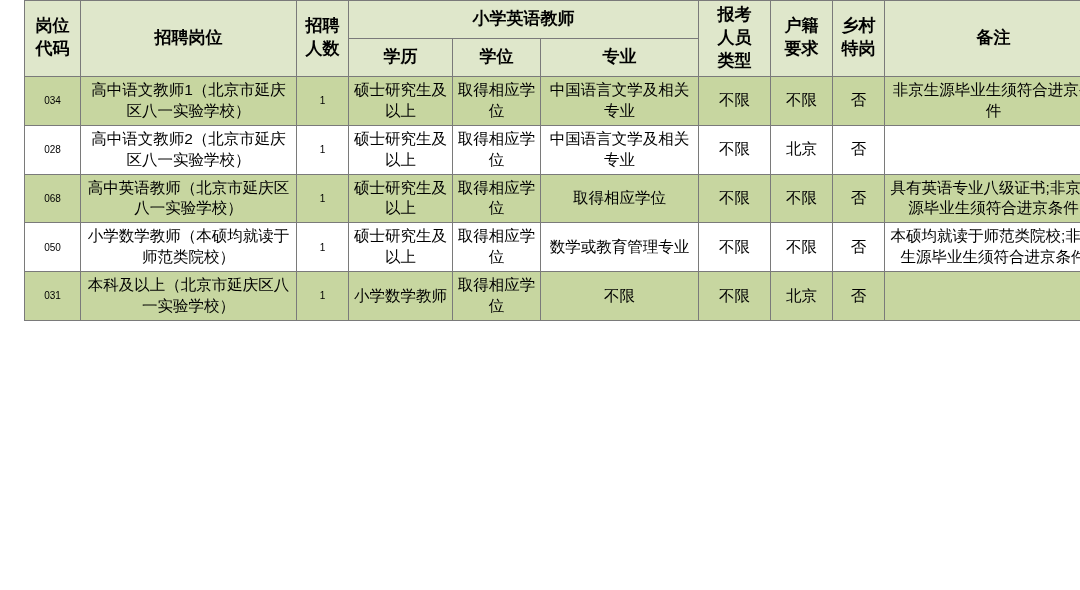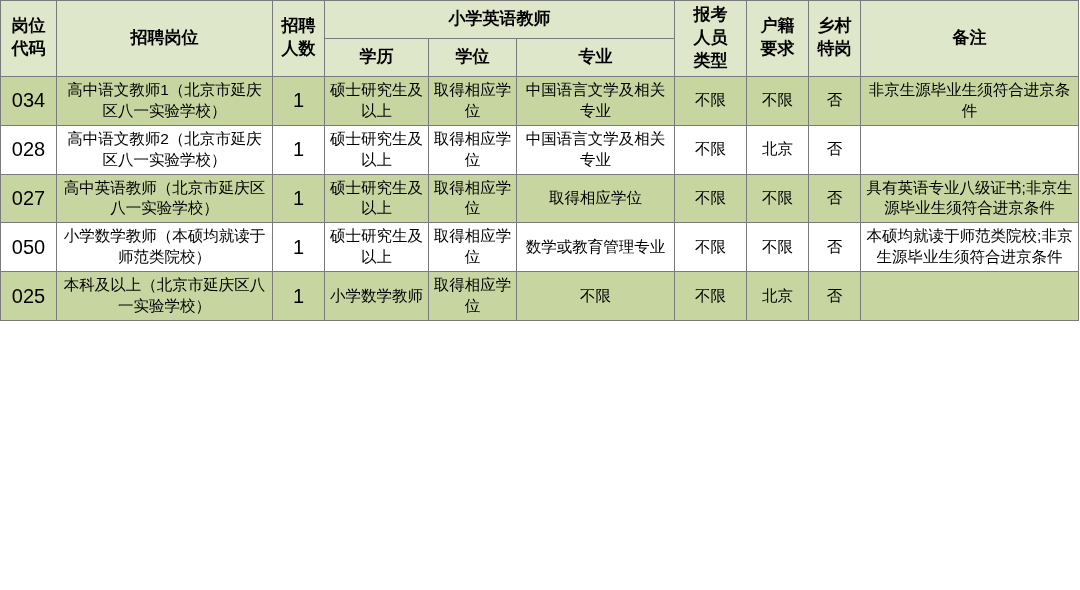--- a/index.html
+++ b/index.html
@@ -12,20 +12,21 @@
     height: 590px;
     font-family: "Liberation Sans", sans-serif;
     color: #000000;
     overflow: hidden;
   }
   .sheet {
     width: 1080px;
     height: 553px;
     box-sizing: border-box;
     position: relative;
+    padding-left: 24px;
   }
   table.job-table {
     border-collapse: collapse;
     table-layout: fixed;
     width: 1078px;
     margin: 0;
     border: 1px solid #6f6f6f;
   }
   table.job-table th,
   table.job-table td {
@@ -48,21 +49,21 @@
     font-size: 15.5px;
     font-weight: normal;
   }
   tbody tr.shade td {
     background: #c7d6a0;
   }
   tbody tr.plain td {
     background: #ffffff;
   }
   td.code, td.num {
-    font-size: 20px;
+    font-size: 10px;
     margin-top: 36px;
   }
   .c-code   { width: 56px; }
   .c-post   { width: 216px; }
   .c-count  { width: 52px; }
   .c-edu    { width: 104px; }
   .c-degree { width: 88px; }
   .c-major  { width: 158px; }
   .c-type   { width: 72px; }
   .c-house  { width: 62px; }
@@ -143,21 +144,21 @@
           <td class="num">1</td>
           <td>硕士研究生及以上</td>
           <td>取得相应学位</td>
           <td class="major">中国语言文学及相关专业</td>
           <td>不限</td>
           <td>北京</td>
           <td>否</td>
           <td class="remark"></td>
         </tr>
         <tr class="shade">
-          <td class="code">027</td>
+          <td class="code">068</td>
           <td class="post">高中英语教师（北京市延庆区八一实验学校）</td>
           <td class="num">1</td>
           <td>硕士研究生及以上</td>
           <td>取得相应学位</td>
           <td class="major">取得相应学位</td>
           <td>不限</td>
           <td>不限</td>
           <td>否</td>
           <td class="remark">具有英语专业八级证书;非京生源毕业生须符合进京条件</td>
         </tr>
@@ -167,21 +168,21 @@
           <td class="num">1</td>
           <td>硕士研究生及以上</td>
           <td>取得相应学位</td>
           <td class="major">数学或教育管理专业</td>
           <td>不限</td>
           <td>不限</td>
           <td>否</td>
           <td class="remark">本硕均就读于师范类院校;非京生源毕业生须符合进京条件</td>
         </tr>
         <tr class="shade">
-          <td class="code">025</td>
+          <td class="code">031</td>
           <td class="post">本科及以上（北京市延庆区八一实验学校）</td>
           <td class="num">1</td>
           <td>小学数学教师</td>
           <td>取得相应学位</td>
           <td class="major">不限</td>
           <td>不限</td>
           <td>北京</td>
           <td>否</td>
           <td class="remark"></td>
         </tr>

